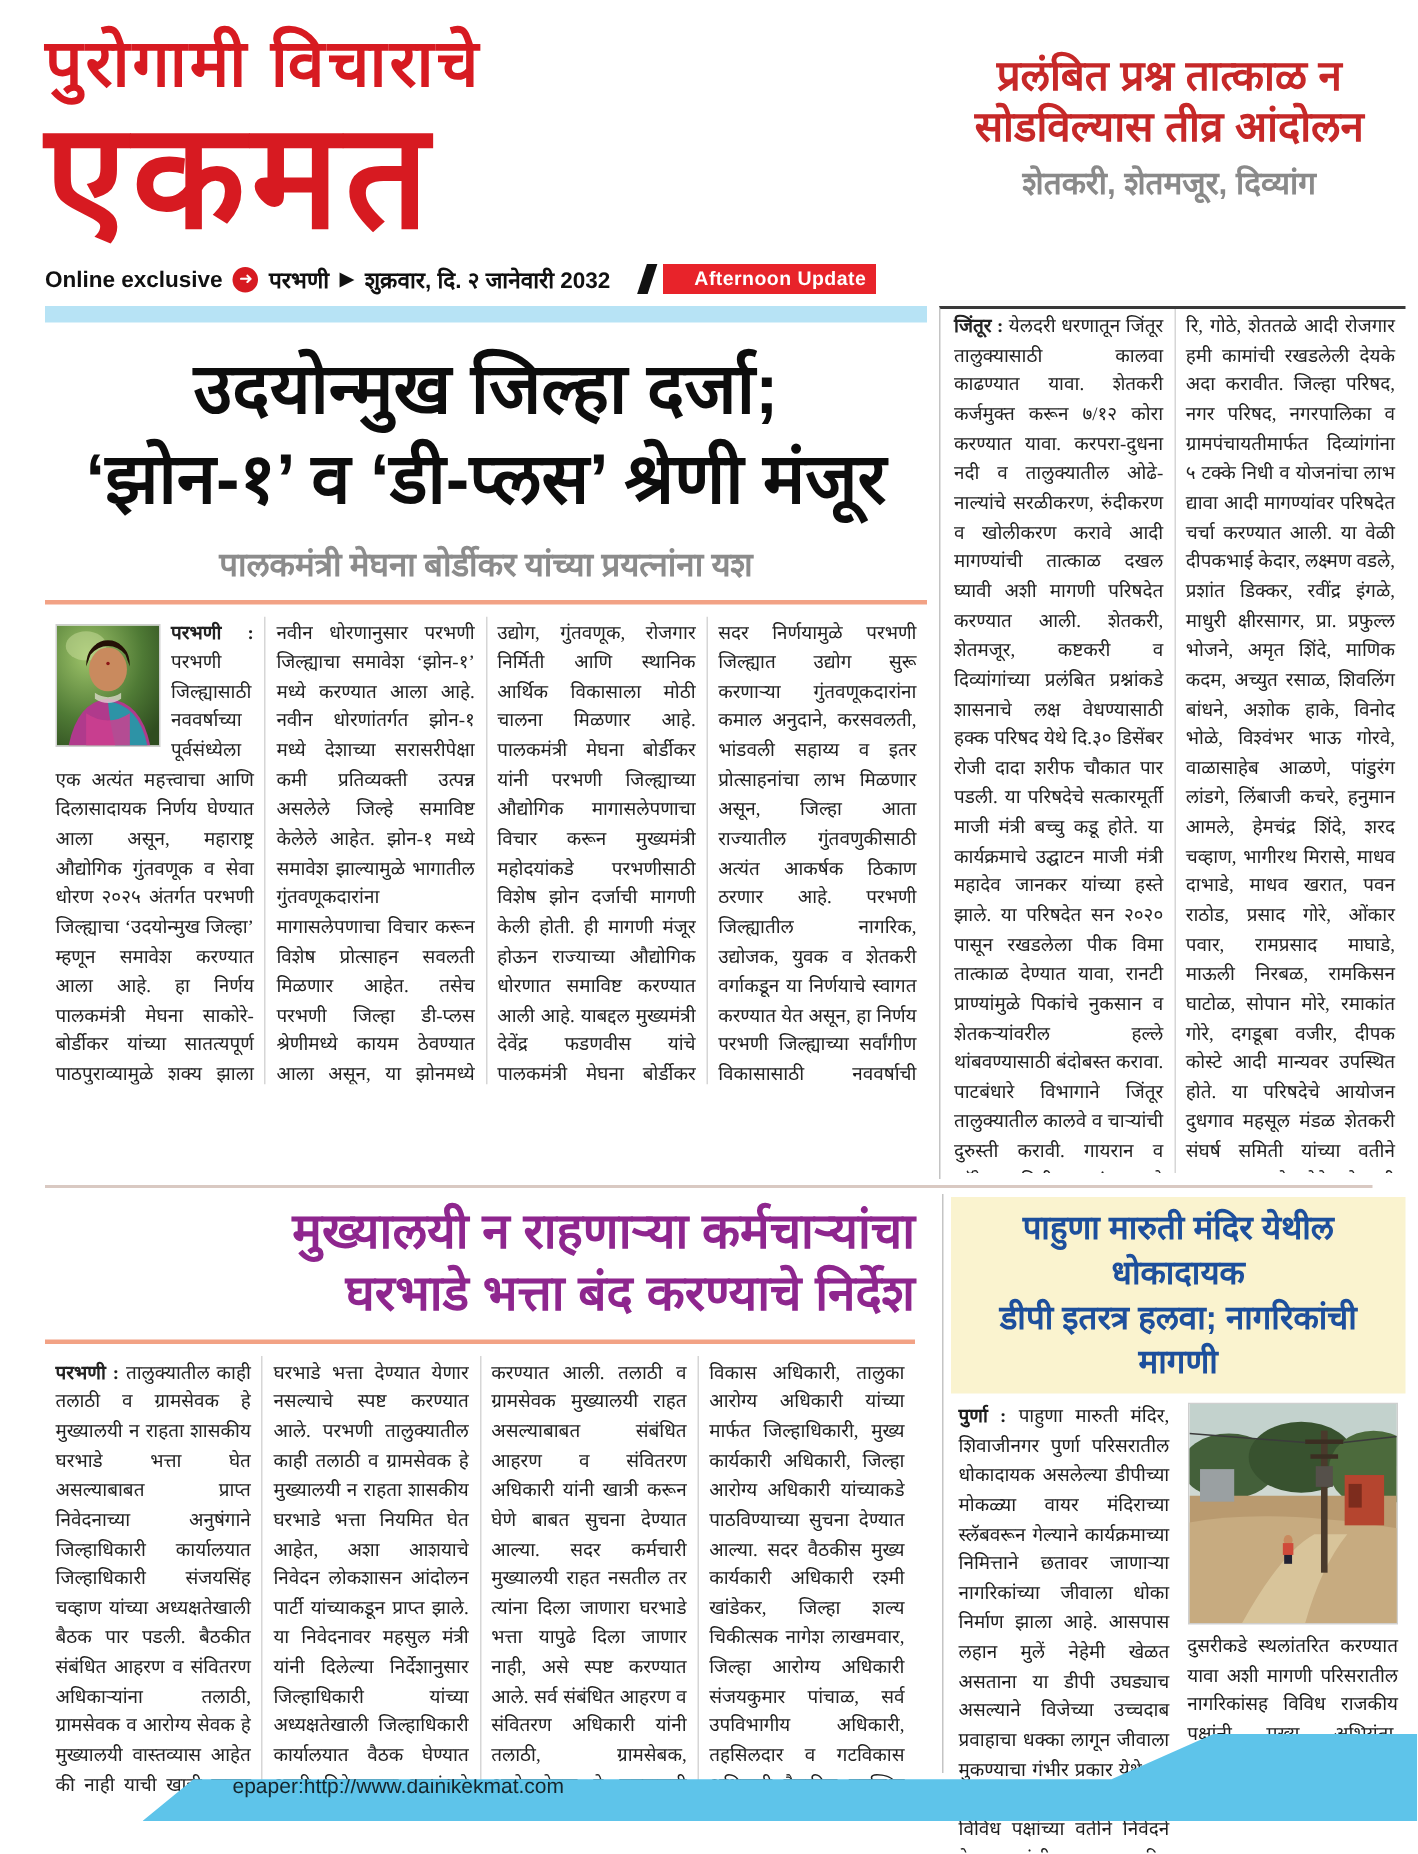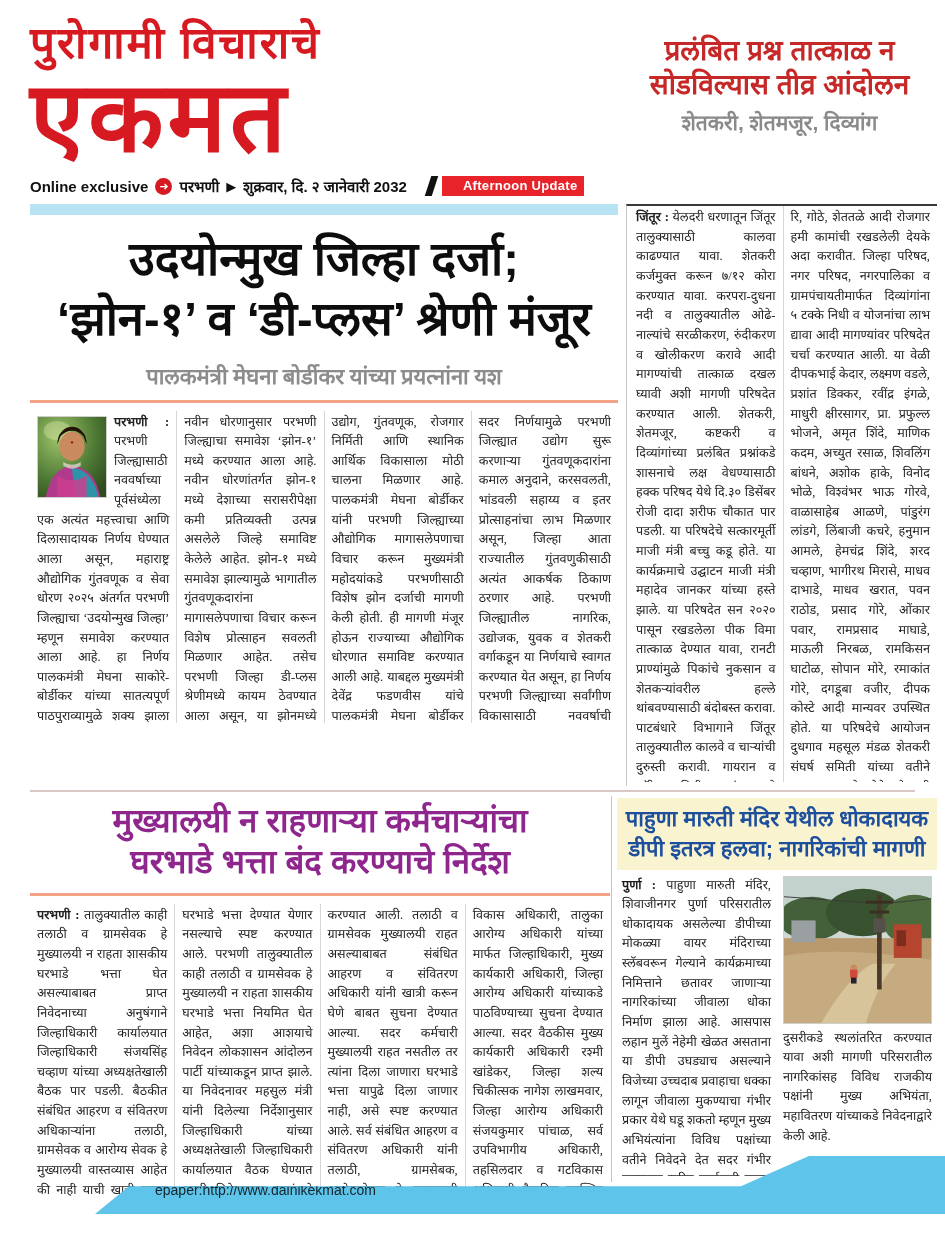--- a/index.html
+++ b/index.html
@@ -47,23 +47,23 @@
   .right-story{flex:1;margin-left:8px;border-left:1px solid #c4c4c4;border-top:2px solid #3a3a3a;
             padding-left:2px;}
   .right-cols{height:576px;}
 
   .hsep{height:2px;background:#d9c9c2;margin:4px 30px 0 30px;}
 
   
   .bottom-row{display:flex;margin:4px 8px 0 30px;height:386px;}
   .bl-story{width:580px;}
   .purple-headline{color:#8e268e;font-family:"Liberation Sans","DejaVu Sans",sans-serif;
-            font-weight:bold;font-size:33px;line-height:1.25;text-align:center;margin-top:4px;}
+            font-weight:bold;font-size:33px;line-height:1.25;text-align:right;margin-top:4px;}
   .bl-cols{height:294px;margin-top:6px;}
-  .br-story{flex:1;margin-left:1px;border-left:1px solid #c4c4c4;padding-left:5px;}
+  .br-story{flex:1;margin-left:18px;border-left:1px solid #c4c4c4;padding-left:5px;}
   .cream-head{background:#faf3cf;color:#1d4f9c;font-family:"Liberation Sans","DejaVu Sans",sans-serif;
             font-weight:bold;font-size:22px;line-height:1.35;text-align:center;padding:6px 4px;margin-top:2px;}
   .br-body{display:flex;margin-top:6px;height:300px;overflow:hidden;}
   .br-col{flex:1;padding:0 5px;font-size:12.6px;line-height:1.56;text-align:justify;overflow:hidden;}
   .br-col + .br-col{padding-left:7px;}
   .street{width:100%;height:148px;border:1px solid #cfcfcf;margin-bottom:5px;display:block;}
 
   
   .footer-ribbon{position:absolute;left:95px;right:0;bottom:22px;height:58px;background:#5ec4ea;
             clip-path:polygon(34px 52%,76% 52%,84% 0,100% 0,100% 100%,0 100%);}

